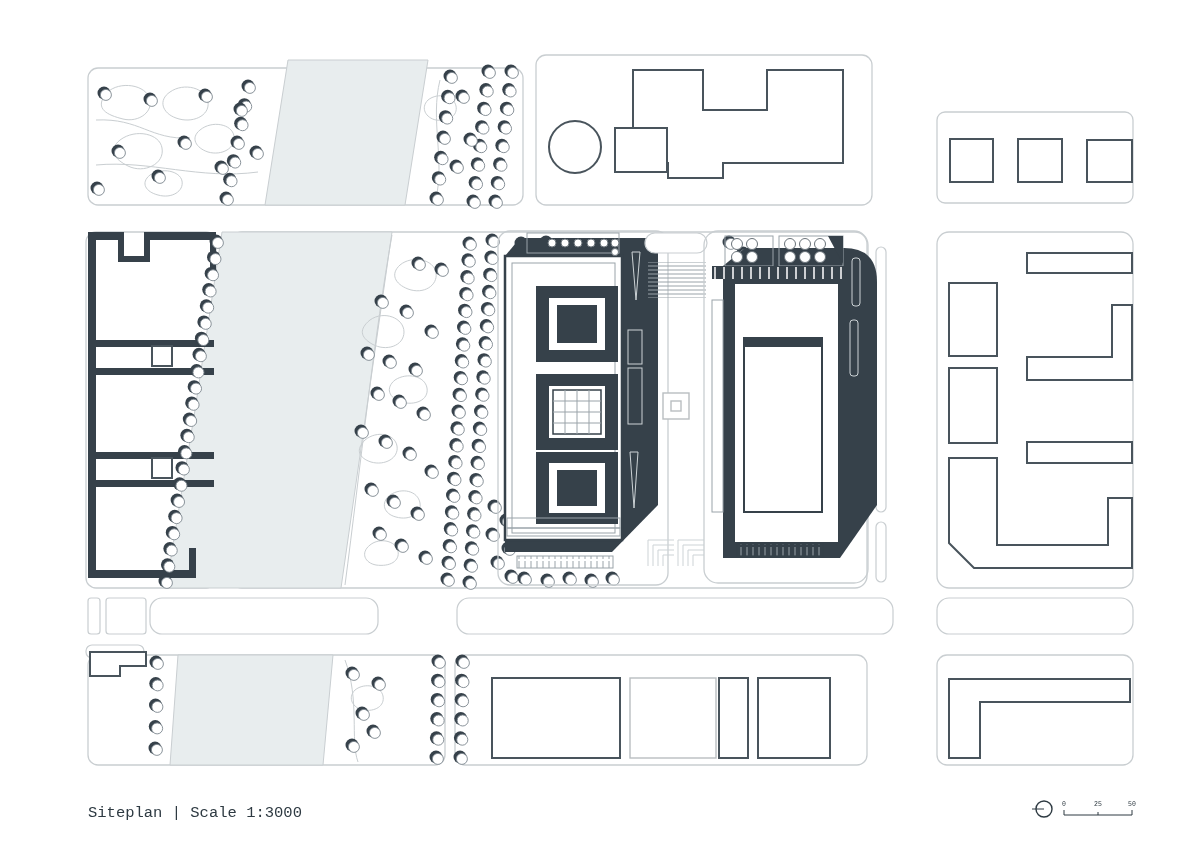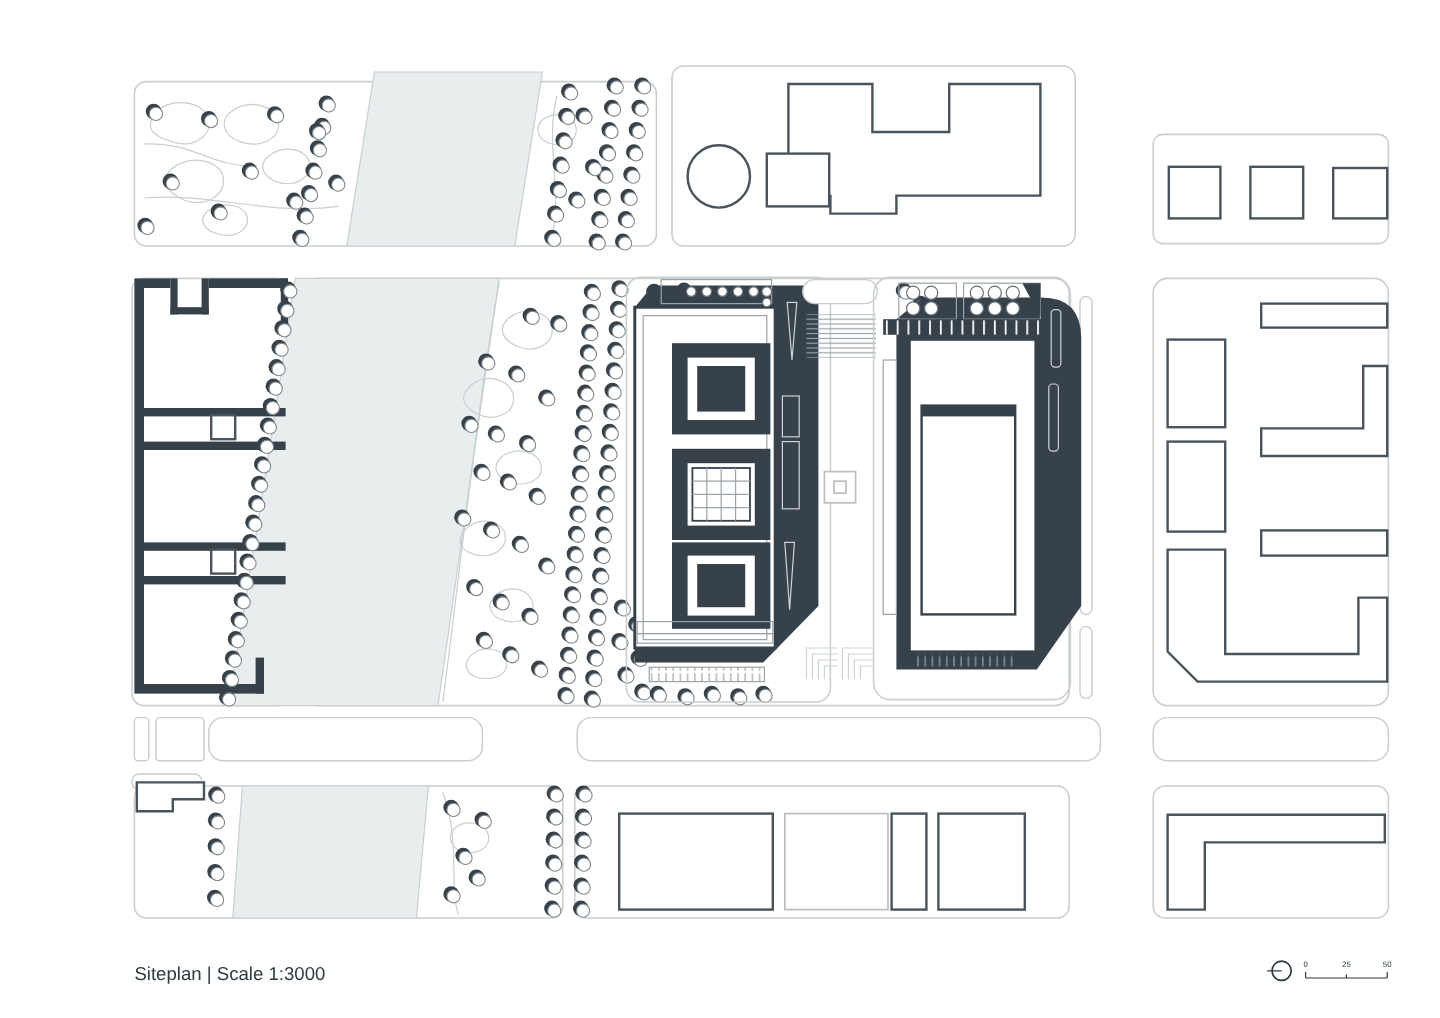--- a/index.html
+++ b/index.html
@@ -1,21 +1,21 @@
 <!DOCTYPE html>
 <html style="--ink: #36414a; --mid: #49545c; --line: #c9ced1; --river: #e8edee; --detail: #9aa3a9; --text: #2e3a42; --bg: #ffffff;"><head>
 <meta charset="utf-8">
 <style>
   :root{
     --ink:#36414a; --mid:#49545c; --line:#c9ced1; --river:#e8edee;
     --detail:#9aa3a9; --text:#2e3a42; --bg:#ffffff;
   }
   html,body{margin:0;padding:0;background:var(--bg);}
   .stage{width:1108px;height:848px;position:relative;background:var(--bg);
-         font-family:Liberation Sans, sans-serif;padding-left:24px;}
+         font-family:Liberation Mono, monospace;}
   svg{display:block}
   .blk{fill:#fff;stroke:var(--line);stroke-width:1.3}
   .blkn{fill:none;stroke:var(--line);stroke-width:1.3}
   .pill{fill:#fff;stroke:var(--line);stroke-width:1.2}
   .river{fill:var(--river);stroke:var(--line);stroke-width:1}
   .ppath{fill:none;stroke:var(--line);stroke-width:1}
   .wall{fill:var(--ink)}
   .ink{fill:var(--ink)}
   .bldg{fill:#fff;stroke:var(--mid);stroke-width:2}
   .bldgl{fill:#fff;stroke:#b9bec1;stroke-width:1.4}

